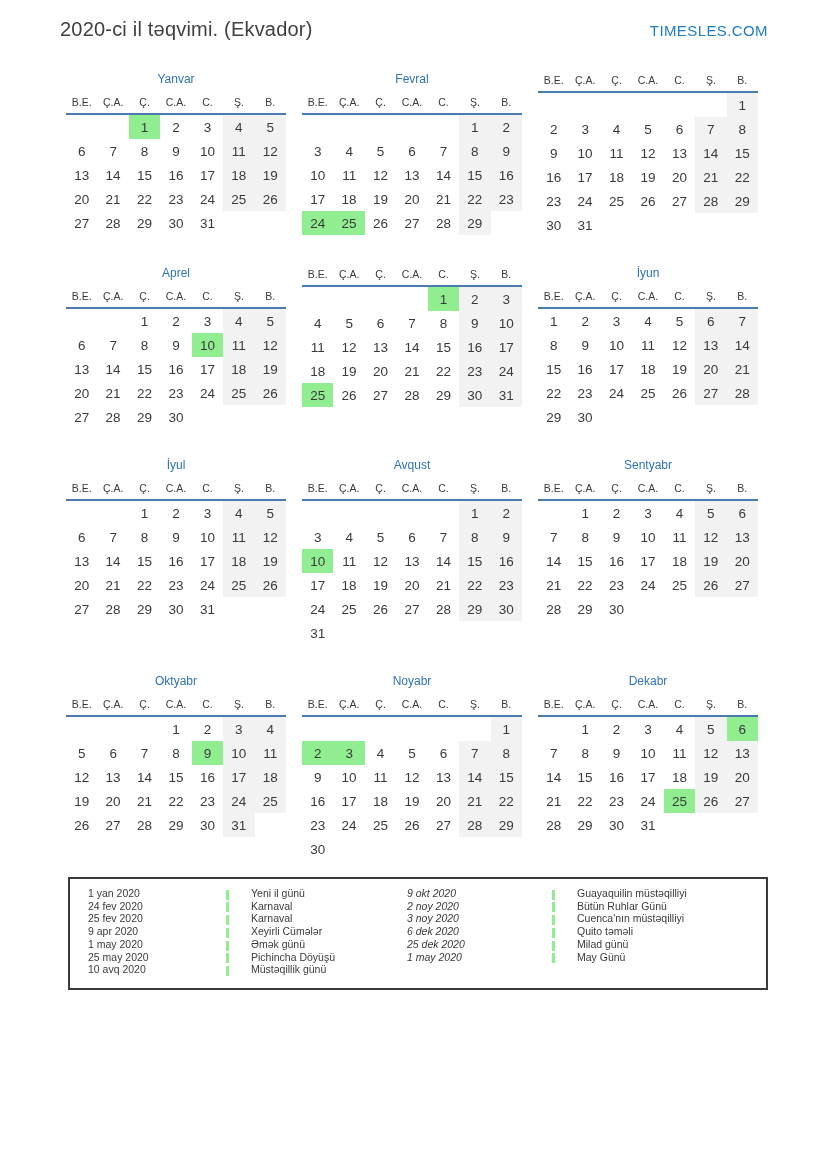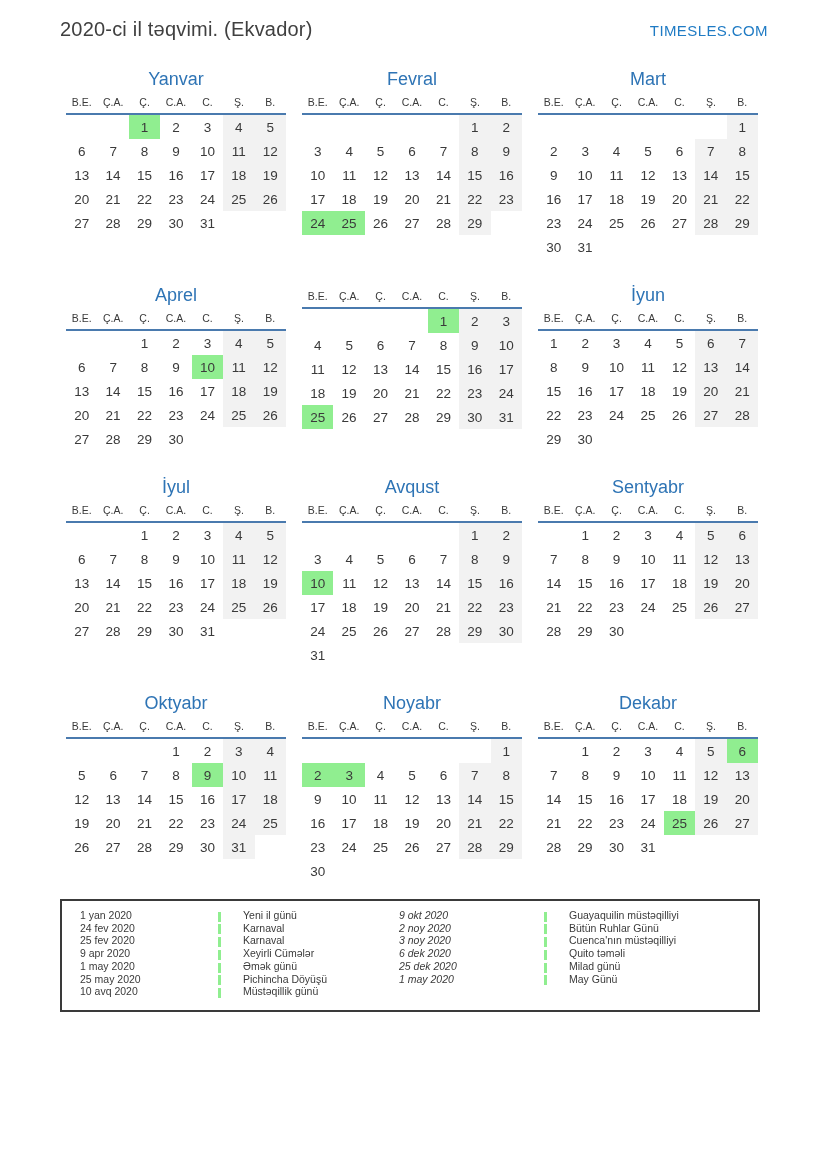--- a/index.html
+++ b/index.html
@@ -28,39 +28,39 @@
     margin-top:28px;margin-left:6px;
     display:grid;
     grid-template-columns:repeat(3,220px);
     column-gap:16px;
     row-gap:26px;
     align-items:start;
   }
   .month{width:220px;}
   .month-title{
     text-align:center;color:var(--month-blue);
-    font-size:18px;height:22px;line-height:20px;cursor:pointer;
+    font-size:12px;height:22px;line-height:20px;cursor:pointer;
   }
   .weekdays{
     display:grid;grid-template-columns:repeat(7,1fr);
     border-bottom:2px solid var(--rule-blue);
   }
   .wd{
     height:22px;display:flex;align-items:center;justify-content:center;
     font-size:10.5px;color:#3a3a3a;
   }
   .days{display:grid;grid-template-columns:repeat(7,1fr);grid-auto-rows:24px;}
   .day{
     display:flex;align-items:center;justify-content:center;
     font-size:13.5px;color:#3a3a3a;
   }
   .day.weekend{background:var(--weekend-gray);}
   .day.holiday{background:var(--holiday-green);}
   .legend{
-    margin-top:16px;
+    margin-top:16px;margin-left:8px;
     width:700px;
     border:2px solid var(--legend-border);
     padding:8px 0 12px 18px;
     display:flex;
     font-size:10.5px;
     line-height:12.7px;
     color:#3a3a3a;
   }
   .legend-col{display:flex;flex-direction:column;}
   .legend-col:nth-child(1){width:138px;}
@@ -173,21 +173,20 @@
           <div class="day weekend">23</div>
           <div class="day holiday">24</div>
           <div class="day holiday">25</div>
           <div class="day">26</div>
           <div class="day">27</div>
           <div class="day">28</div>
           <div class="day weekend">29</div>
         </div>
       </div>
       <div class="month">
-        <div class="month-title">Mart</div>
         <div class="weekdays">
           <div class="wd">B.E.</div>
           <div class="wd">Ç.A.</div>
           <div class="wd">Ç.</div>
           <div class="wd">C.A.</div>
           <div class="wd">C.</div>
           <div class="wd">Ş.</div>
           <div class="wd">B.</div>
         </div>
         <div class="days">

